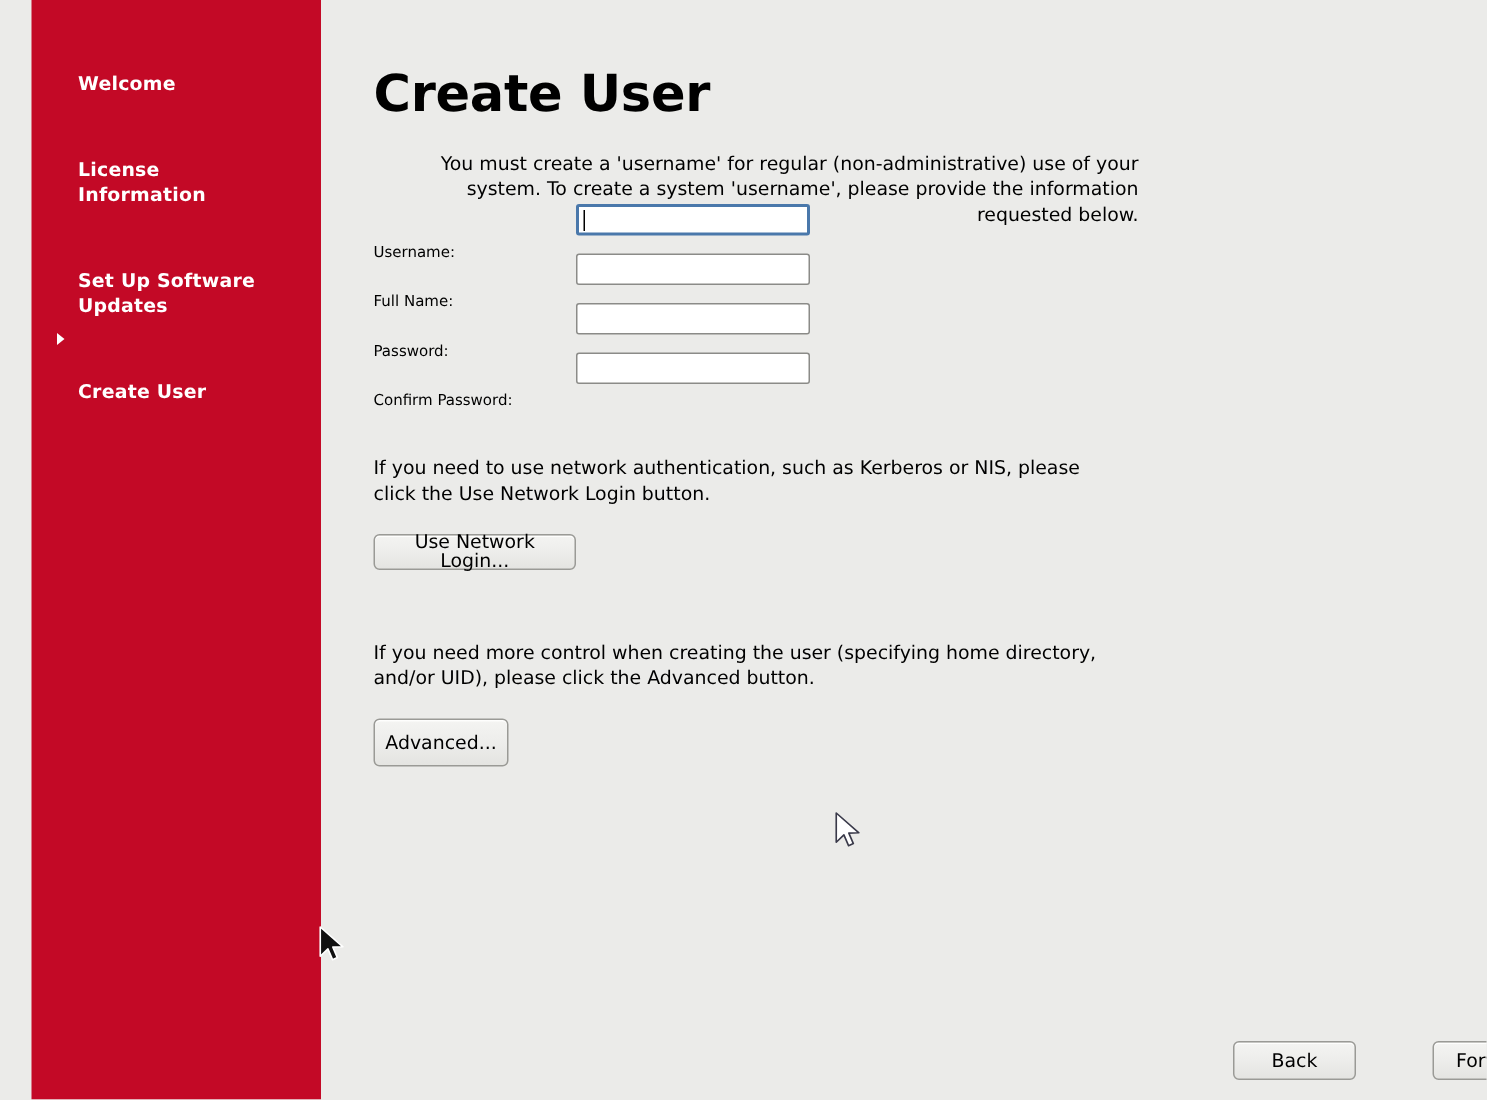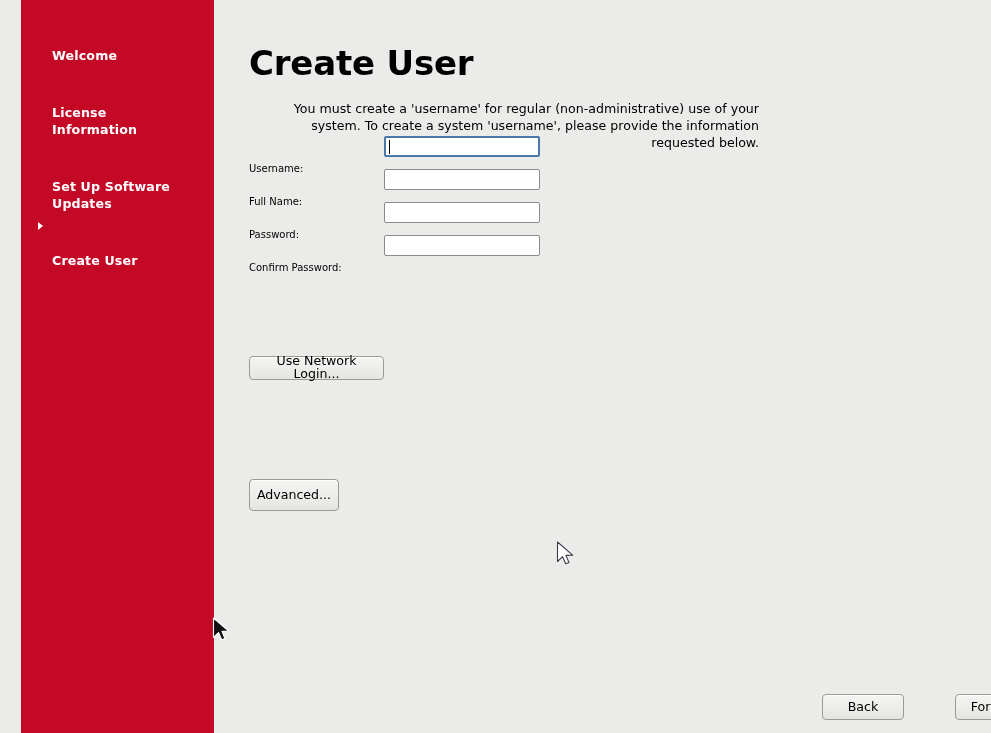--- a/index.html
+++ b/index.html
@@ -211,23 +211,25 @@
         <input class="form-input" type="password" value="" style="">
       </div>
 
       <div class="form-row">
         <label class="form-label">Confirm Password:</label>
         <input class="form-input" type="password" value="" style="">
       </div>
 
     </div>
 
+    <p id="network-text" class="body-text">If you need to use network authentication, such as Kerberos or NIS, please click the Use Network Login button.</p>
 
     <button id="btn-network" class="gtk-button">Use Network Login...</button>
 
+    <p id="advanced-text" class="body-text">If you need more control when creating the user (specifying home directory, and/or UID), please click the Advanced button.</p>
 
     <button id="btn-advanced" class="gtk-button">Advanced...</button>
 
     <button id="btn-back" class="gtk-button">Back</button>
 
     <button id="btn-forward" class="gtk-button">Forward</button>
 
   </main>
 </div>
 

